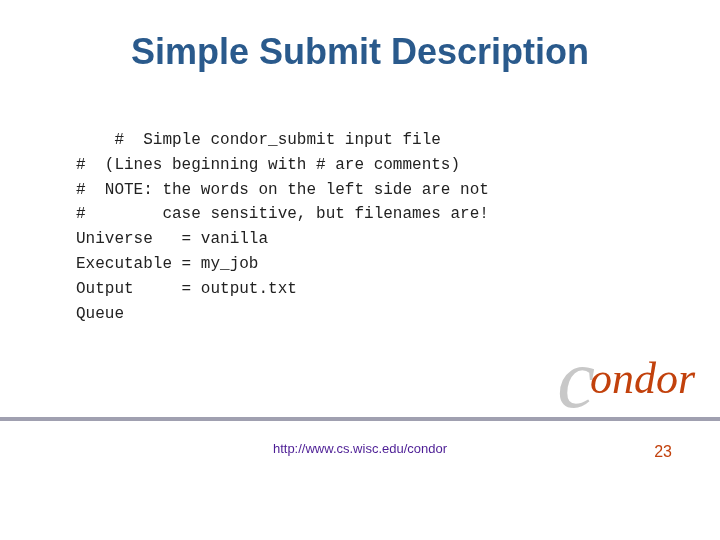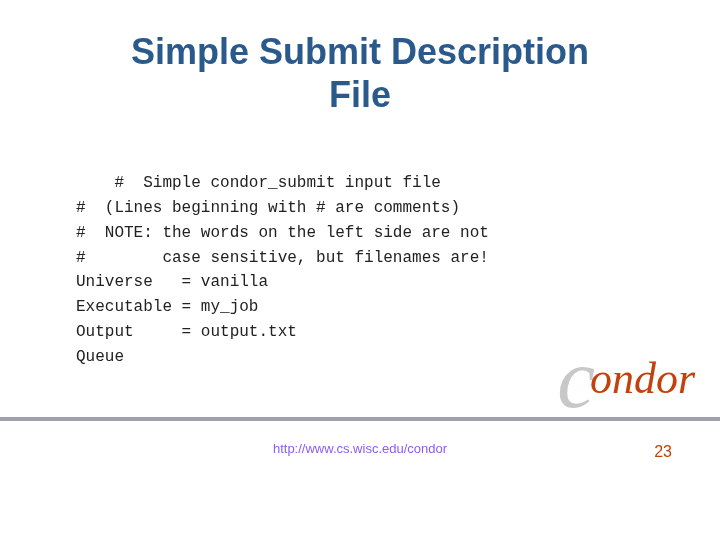--- a/index.html
+++ b/index.html
@@ -58,21 +58,21 @@
       bottom: 20px;
       left: 0;
       right: 0;
       display: flex;
       justify-content: center;
       align-items: center;
     }
 
     .footer-url {
       font-size: 13px;
-      color: #8b5cf6;
+      color: #4c1d95;
       font-family: Arial, sans-serif;
     }
 
     .page-number {
       position: absolute;
       bottom: 15px;
       right: 48px;
       font-size: 16px;
       color: #c2410c;
       font-family: Arial, sans-serif;
@@ -104,21 +104,20 @@
       margin-left: -5px;
     }
   </style>
 </head>
 <body>
 
 <div class="slide">
 
   <div class="title">
     <span>Simple Submit Description</span><br>
-    <span>File</span>
   </div>
 
   <div class="code-block">
     <span>#  Simple condor_submit input file</span>
 <span>#  (Lines beginning with # are comments)</span>
 <span>#  NOTE: the words on the left side are not</span>
 <span>#        case sensitive, but filenames are!</span>
 <span>Universe   = vanilla</span>
 <span>Executable = my_job</span>
 <span>Output     = output.txt</span>

